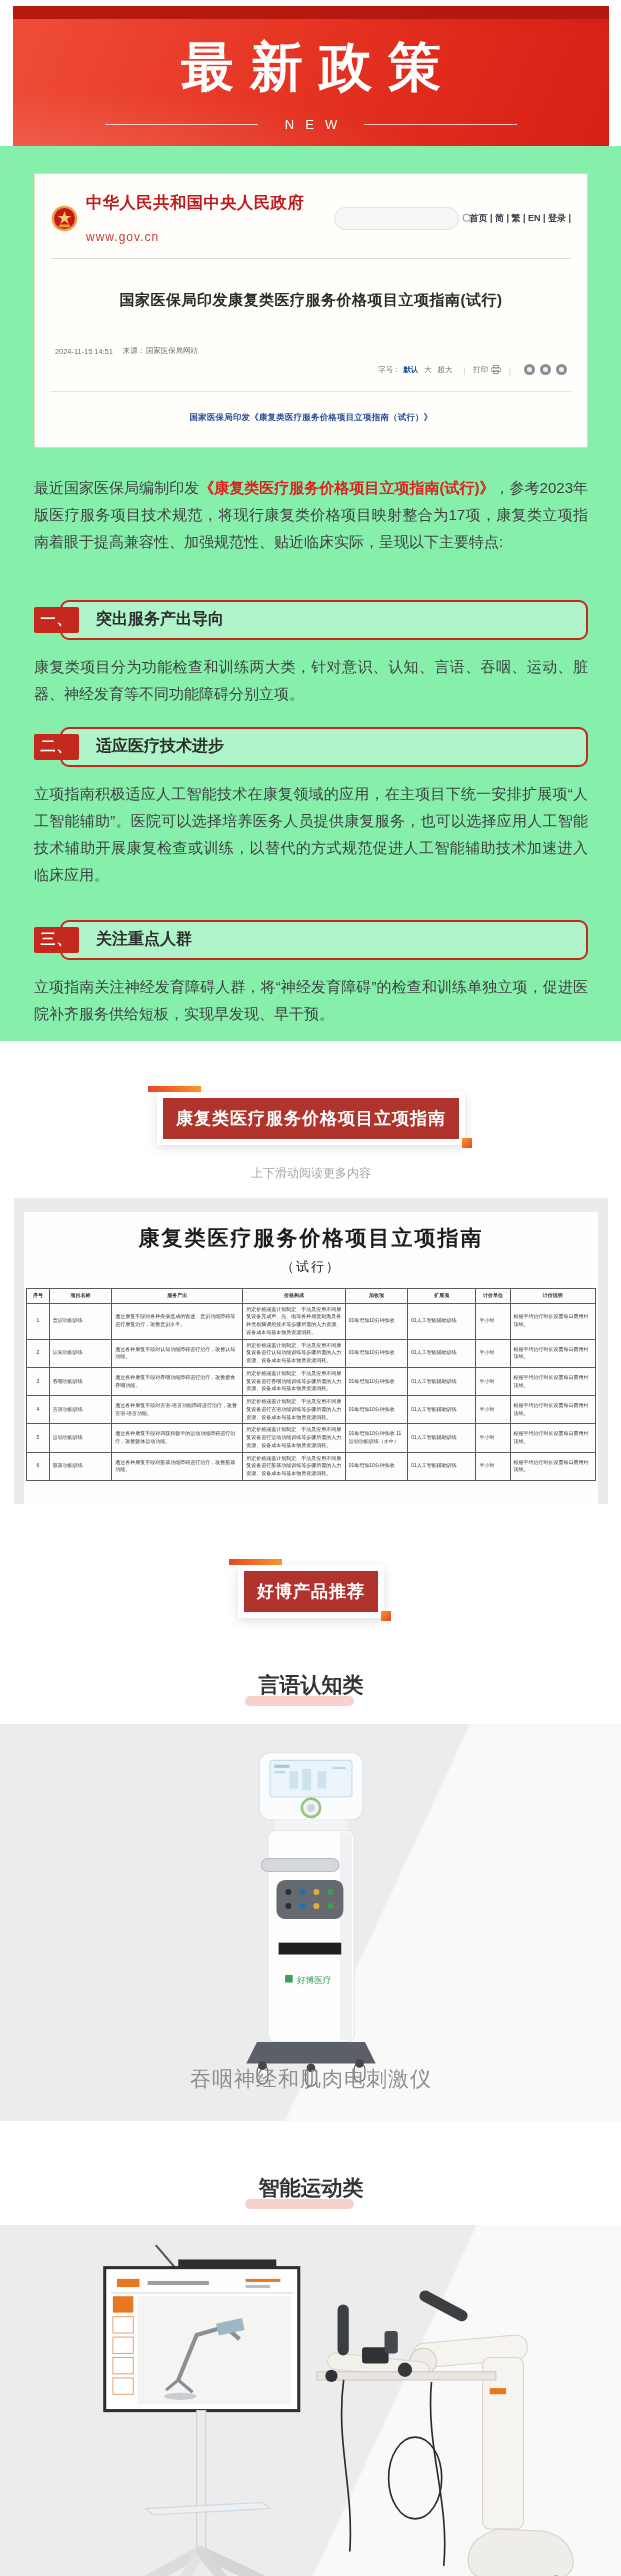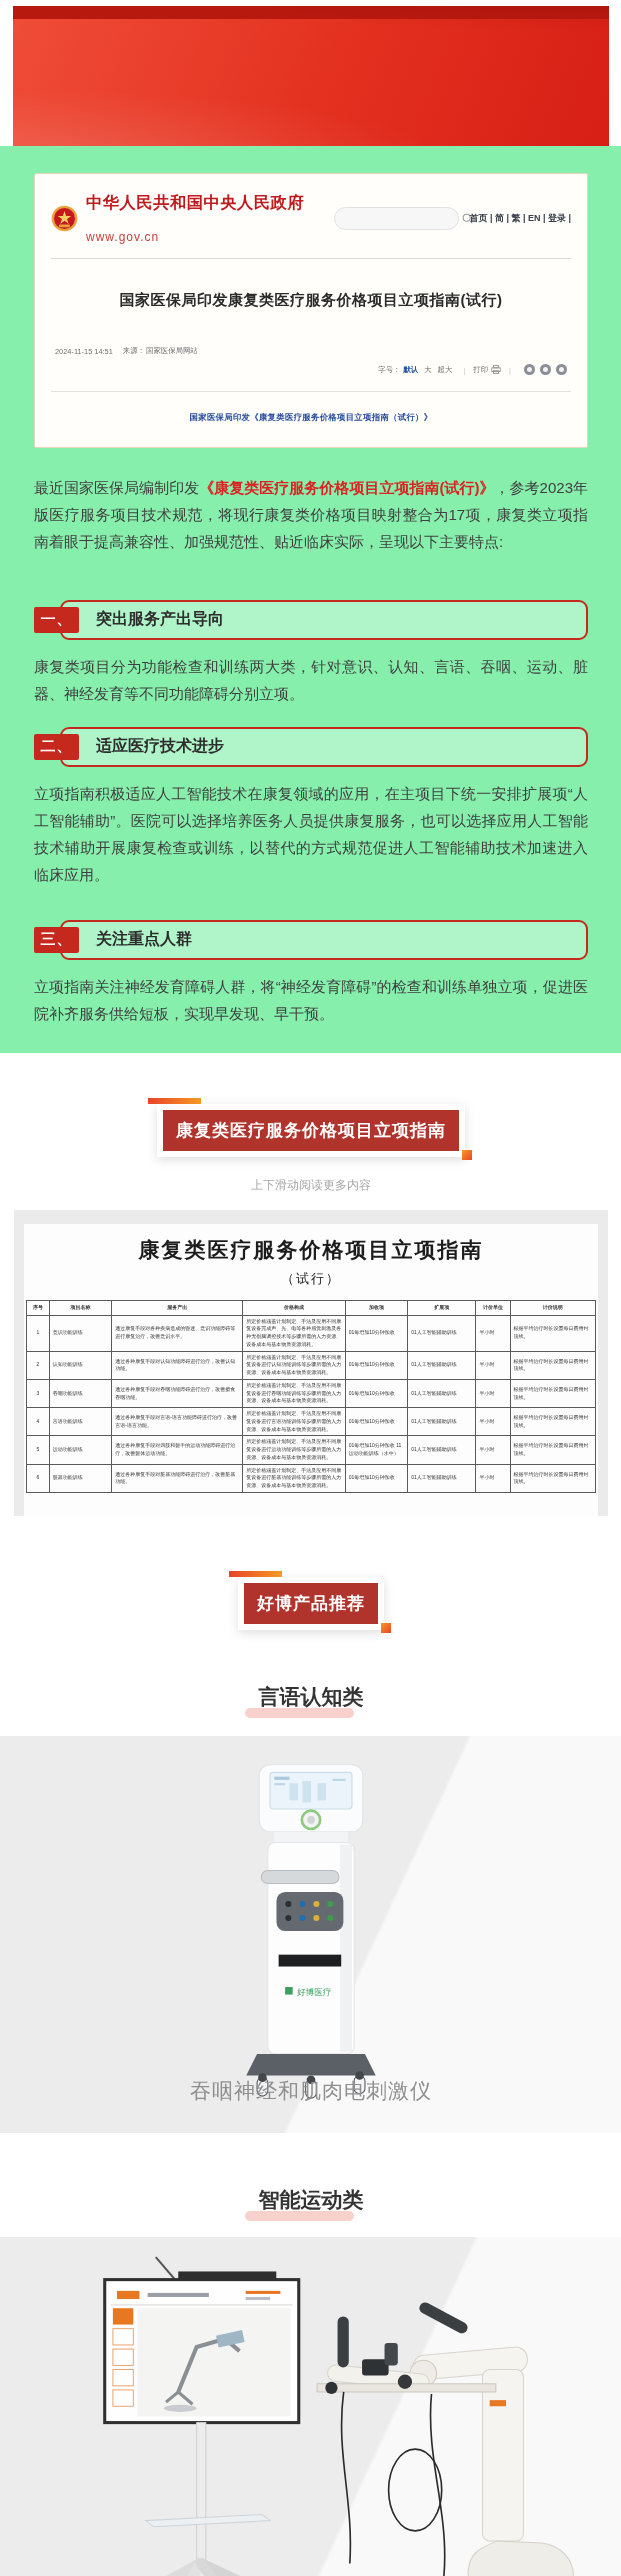--- a/index.html
+++ b/index.html
@@ -92,20 +92,26 @@
   .product-caption{ position:absolute; left:0; right:0; bottom:28px; text-align:center; color:#8f8f8f; font-size:21px; letter-spacing:1px;}
   .product-shot.second .product-caption{ bottom:36px; }
   .dev-svg{ position:absolute; left:50%; transform:translateX(-50%); }
   .dev1{ top:18px; }
   .dev2{ top:12px; }
 </style>
 </head>
 <body>
 
 <div class="banner">
+  <div class="banner-title">最新政策</div>
+  <div class="banner-sub">
+    <span class="line"></span>
+    <span class="new">NEW</span>
+    <span class="line"></span>
+  </div>
 </div>
 
 <div class="content">
 
   <div class="gov-card">
     <div class="gov-header">
       <div class="gov-id">
         <svg class="emblem" viewBox="0 0 40 40">
           <circle cx="20" cy="20" r="19" fill="#e8a33d"></circle>
           <circle cx="20" cy="20" r="15.5" fill="#c7171e"></circle>
@@ -174,21 +180,21 @@
   <div class="sec-head">
     <div class="sec-num">二、</div>
     <div class="sec-box">适应医疗技术进步</div>
   </div>
   <p class="sec-body">立项指南积极适应人工智能技术在康复领域的应用，在主项目下统一安排扩展项“人工智能辅助”。医院可以选择培养医务人员提供康复服务，也可以选择应用人工智能技术辅助开展康复检查或训练，以替代的方式规范促进人工智能辅助技术加速进入临床应用。</p>
 
   <div class="sec-head third">
     <div class="sec-num">三、</div>
     <div class="sec-box">关注重点人群</div>
   </div>
-  <p class="sec-body" style="padding-bottom:26px;">立项指南关注神经发育障碍人群，将“神经发育障碍”的检查和训练单独立项，促进医院补齐服务供给短板，实现早发现、早干预。</p>
+  <p class="sec-body" style="padding-bottom:14px;">立项指南关注神经发育障碍人群，将“神经发育障碍”的检查和训练单独立项，促进医院补齐服务供给短板，实现早发现、早干预。</p>
 </div>
 
 <div class="badge-center mt-guide">
   <div class="accent-box">
     <div class="accent-inner">康复类医疗服务价格项目立项指南</div>
   </div>
 </div>
 
 <div class="scroll-hint">上下滑动阅读更多内容</div>
 

